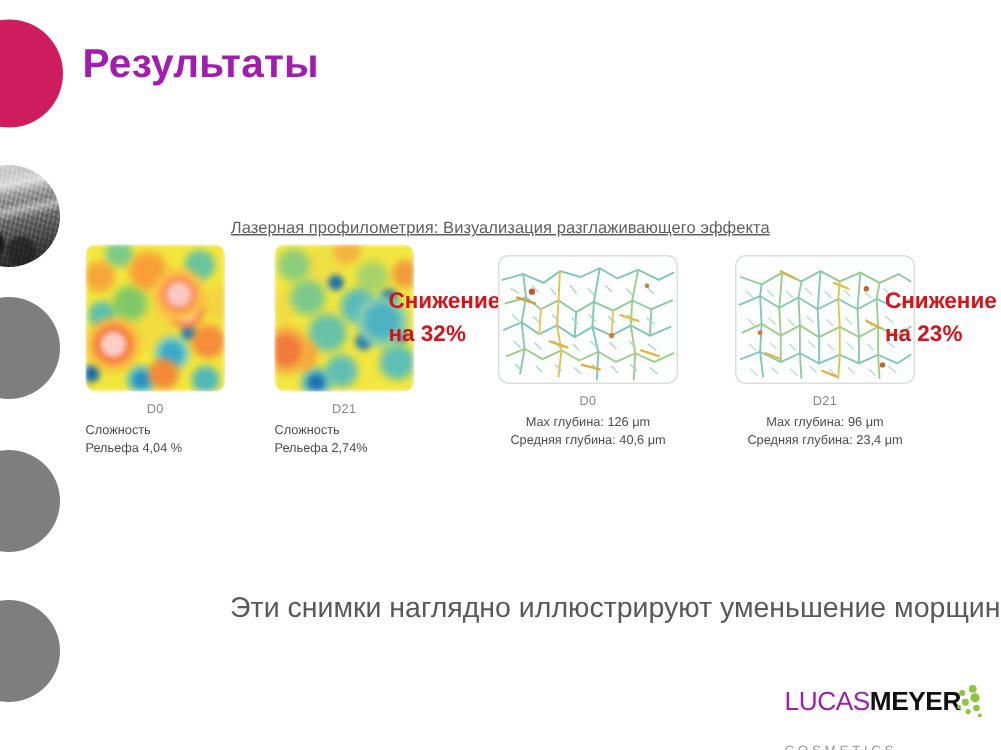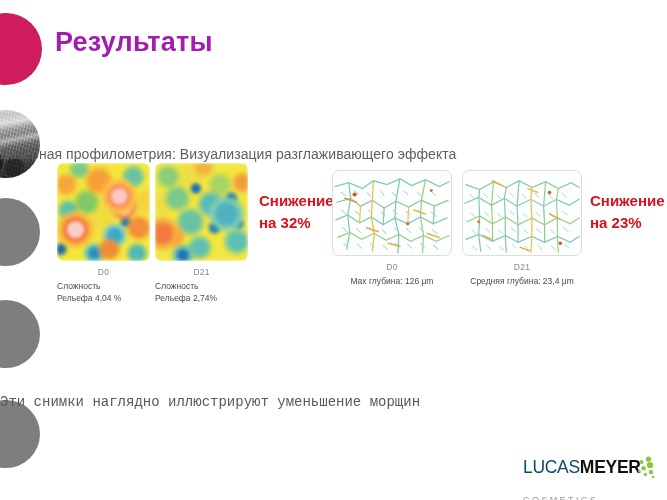--- a/index.html
+++ b/index.html
@@ -72,33 +72,36 @@
     letter-spacing: 0.2px;
     white-space: nowrap;
   }
 
   
   .chart-caption {
     position: absolute;
     left: 0;
     right: 0;
     top: 146px;
-    font-size: 14px;
+    text-align: center;
+    font-size: 11px;
     color: #5f5f5f;
     letter-spacing: 0.05px;
+    text-decoration: underline;
   }
 
   
   .fig-group { position: absolute; }
   .fig-group.left  { left: 57px;  top: 163px; }
   .fig-group.right { left: 332px; top: 170px; }
 
   .fig-row {
     display: flex;
     align-items: flex-start;
+    gap: 28px;
   }
 
   .fig-cell { position: relative; }
 
   .fig-img {
     border-radius: 7px;
     overflow: hidden;
     position: relative;
     background: #fff;
   }
@@ -201,43 +204,42 @@
   .fig-cell.heat-cell + .heat-cell { margin-left: 5px; }
   .fig-cell.lines-cell { width: 120px; }
   .fig-cell.lines-cell + .lines-cell { margin-left: 10px; }
 
   
   .conclusion {
     position: absolute;
     left: 0;
     right: 0;
     top: 392px;
-    text-align: left;
-    font-size: 14px;
+    text-align: right;
+    font-size: 19px;
     color: #595959;
     line-height: 1.52;
-    font-family: Liberation Mono, monospace;
   }
   .conclusion span { display: block; }
 
   
   .logo {
     position: absolute;
     left: 523px;
     top: 459px;
     width: 130px;
     height: 32px;
   }
   .logo-wordmark {
     font-size: 17.5px;
     letter-spacing: -0.3px;
     line-height: 1;
     white-space: nowrap;
   }
-  .logo-lucas  { color: #0c4a6e; font-weight: normal; }
+  .logo-lucas  { color: #a21caf; font-weight: normal; }
   .logo-meyer  { color: #111111; font-weight: bold; }
   .logo-sub {
     font-size: 9px;
     color: #9a9a9a;
     letter-spacing: 2.4px;
     padding-right: 22px;
     margin-top: 18px;
     white-space: nowrap;
   }
   .logo-dots {
@@ -340,20 +342,21 @@
                 <circle cx="22" cy="24" r="2.1" fill="#c8562a"></circle>
                 <circle cx="76" cy="54" r="1.8" fill="#d9782f"></circle>
                 <circle cx="100" cy="20" r="1.5" fill="#d9782f"></circle>
               </g>
             </svg>
           </div>
         </div>
         <div class="fig-label">D0</div>
         <div class="fig-stats center-left">
           <div>Max глубина: 126 μm</div>
+          <div>Средняя глубина: 40,6 μm</div>
         </div>
       </div>
 
       <div class="fig-cell lines-cell">
         <div class="fig-img lines">
           <div class="lines-net">
             <svg viewBox="0 0 120 86" preserveAspectRatio="none" aria-hidden="true">
               <g fill="none" stroke-linecap="round" stroke-width="1.25">
                 <path d="M3,14 L17,19 L31,11 L44,17 L57,10 L70,17 L84,11 L97,18 L110,12 L118,17" stroke="#8ccb9a"></path>
                 <path d="M2,33 L16,27 L29,35 L42,28 L55,36 L69,29 L82,36 L95,29 L108,35 L118,29" stroke="#7fc8b8"></path>
@@ -387,20 +390,21 @@
               <g>
                 <circle cx="88" cy="22" r="1.8" fill="#cc5f2b"></circle>
                 <circle cx="16" cy="52" r="1.6" fill="#d9782f"></circle>
                 <circle cx="99" cy="74" r="1.8" fill="#cc5f2b"></circle>
               </g>
             </svg>
           </div>
         </div>
         <div class="fig-label">D21</div>
         <div class="fig-stats center-left">
+          <div>Max глубина: 96 μm</div>
           <div>Средняя глубина: 23,4 μm</div>
         </div>
       </div>
 
     </div>
   </div>
 
   <div class="reduction r2">
     <div>Снижение</div>
     <div>на 23%</div>

